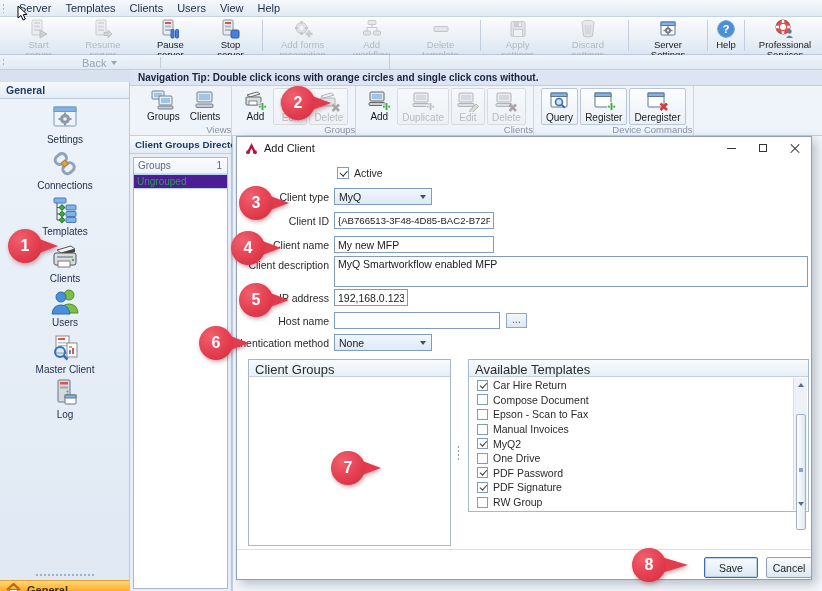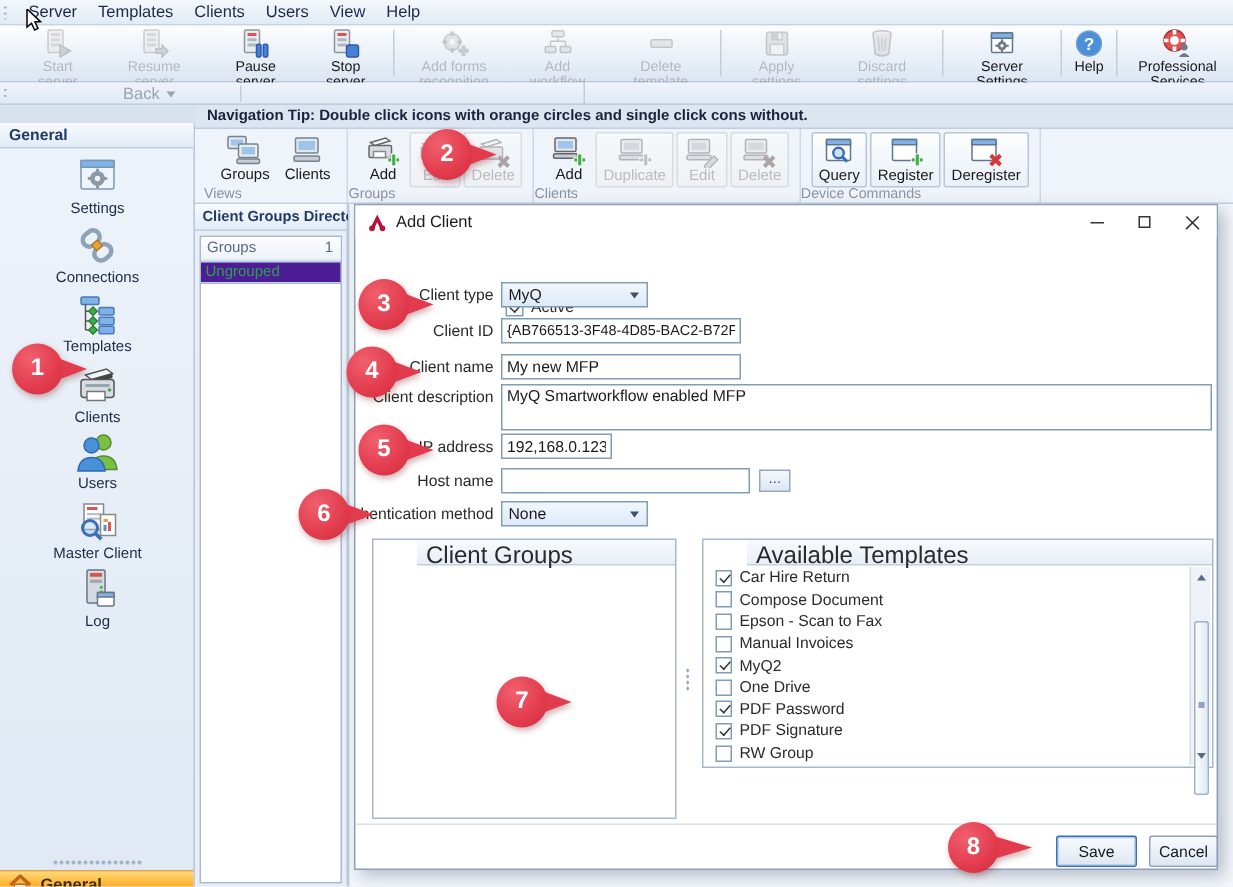--- a/index.html
+++ b/index.html
@@ -68,21 +68,21 @@
   
   #navtip { position:absolute; left:130px; top:70px; width:692px; height:16px;
     background:#dce5f1; border-bottom:1px solid #c0cddd;
     font-weight:bold; font-size:10px; color:#18233c; padding:2px 0 0 8px; }
 
   
   #ribbon { position:absolute; left:130px; top:86px; width:692px; height:50px;
     background:#eff4fa; border-bottom:1px solid #c3d0e0; display:flex; padding-left:6px; }
   .rb-group { position:relative; display:flex; align-items:flex-start;
     padding:2px 6px 12px 6px; border-right:1px solid #cdd8e5; }
-  .rb-caption { position:absolute; bottom:0; left:0; right:0; text-align:left;
+  .rb-caption { position:absolute; bottom:0; left:0; right:0; text-align:right;
     font-size:9.5px; color:#8a93a3; }
   .rb-btn { display:flex; flex-direction:column; align-items:center;
     padding:1px 4px; min-width:32px; margin:0 1px; }
   .rb-btn .lbl { font-size:10px; color:#1a1a1a; margin-top:0; }
   .rb-btn.framed { border:1px solid #b9c6d6; border-radius:2px;
     background:linear-gradient(#fdfefe,#e9f0f8); }
   .rb-btn.disabled { opacity:.5; filter:grayscale(.9); }
   .rb-btn.disabled .lbl { color:#7a8595; }
 
   
@@ -134,21 +134,21 @@
     border-top:4px solid #3f5066; }
   .cb { width:12px; height:12px; border:1px solid #7f9db9; background:#fff; position:relative; }
   .cb.checked::after { content:""; position:absolute; left:2px; top:2.2px; width:6px; height:3.5px;
     border-left:1.8px solid #333; border-bottom:1.8px solid #333; transform:rotate(-48deg); }
   .browse-btn { position:absolute; border:1px solid #93a6c0;
     background:linear-gradient(#f5f8fb,#dce6f2); font-size:10px; color:#44506a;
     text-align:center; padding-top:0; }
 
   .sub-panel { position:absolute; border:1px solid #a8b8cc; background:#fff; }
   .sub-panel-header { height:17px; background:linear-gradient(#f8fbfd,#e7eef7);
-    border-bottom:1px solid #c3d0de; font-size:16px; color:#2a2a2a; padding:2px 0 0 6px;margin-left:29px; }
+    border-bottom:1px solid #c3d0de; font-size:13px; color:#2a2a2a; padding:2px 0 0 6px; }
   .tpl-row { display:flex; align-items:center; gap:5px; height:14.6px; padding-left:8px;
     font-size:10.5px; color:#2a2a2a; }
   .tpl-row .cb { width:11px; height:11px; flex:0 0 11px; }
   .tpl-row .cb.checked::after { left:1.5px; top:1.8px; width:5.5px; height:3px; }
 
   #vsplitter { position:absolute; left:216px; top:222px; width:11px; height:187px; }
   #vsplitter .dots { position:absolute; left:4px; top:86px; width:3px; height:16px;
     background-image:radial-gradient(circle,#8b9cb3 40%,transparent 45%);
     background-size:3px 4px; }
 
@@ -660,21 +660,21 @@
         </div>
       <div class="dlg-ctl">
           <span class="glyph-max"></span>
         </div>
       <div class="dlg-ctl">
           <span class="glyph-close"></span>
         </div>
     </div>
   </div>
 
-  <div style="position:absolute; left:100px; top:30px; display:flex; align-items:center; gap:5px;margin-top:32px;">
+  <div style="position:absolute; left:100px; top:30px; display:flex; align-items:center; gap:5px;">
     <span class="cb checked"></span>
     <span style="font-size:10.5px;color:#2a2a2a;">Active</span>
   </div>
 
   <span class="fld-label" style="top:54px;">Client type</span>
   <div class="combo" style="left:97px; top:51px; width:98px;">
     <span>MyQ</span>
     <span class="arrow"></span>
   </div>
 

